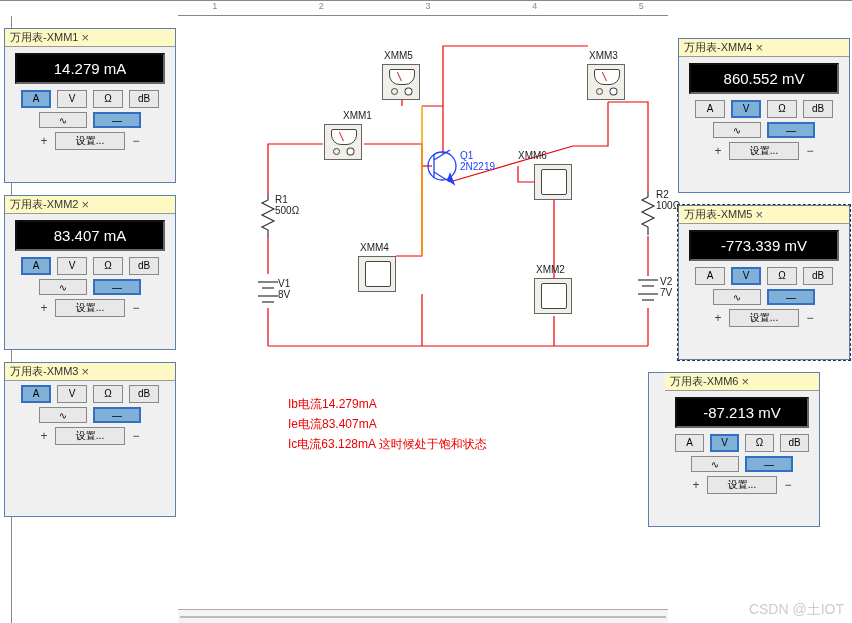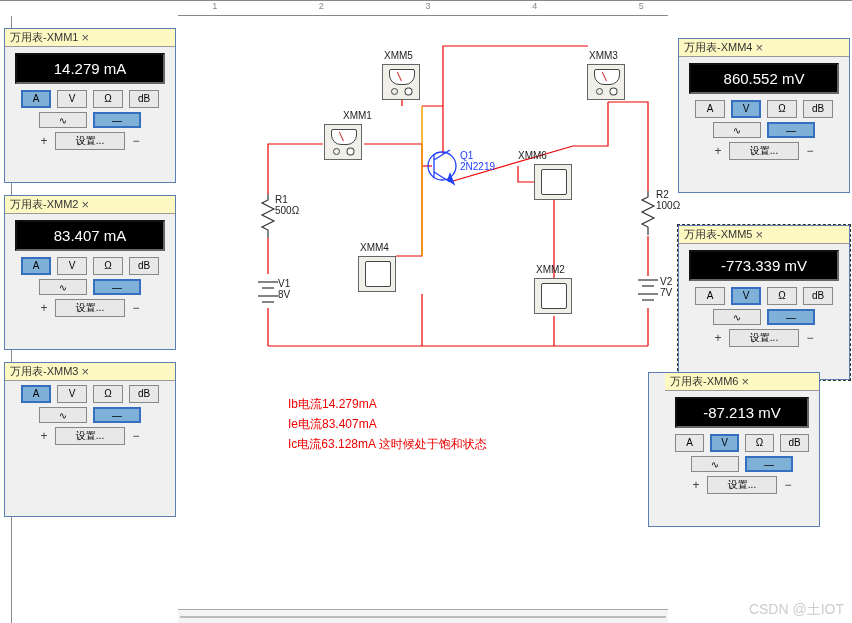--- a/index.html
+++ b/index.html
@@ -53,21 +53,21 @@
   }
 
   
   .mm {
     position: absolute;
     width: 172px;
     height: 155px;
     background: #f0f0f0;
     border: 1px solid #5a7fb0;
   }
-  .mm.selected { outline:1.5px dashed #333; outline-offset:0px;margin-top:20px; }
+  .mm.selected { outline:1.5px dashed #333; outline-offset:0px; }
   .mm-title {
     height: 18px;
     background: #fef9c3;
     border-bottom: 1px solid #999;
     padding: 2px 5px;
     font-size: 11px;
     color: #333;
     display:flex;
     justify-content:flex-start;
     align-items:center;

